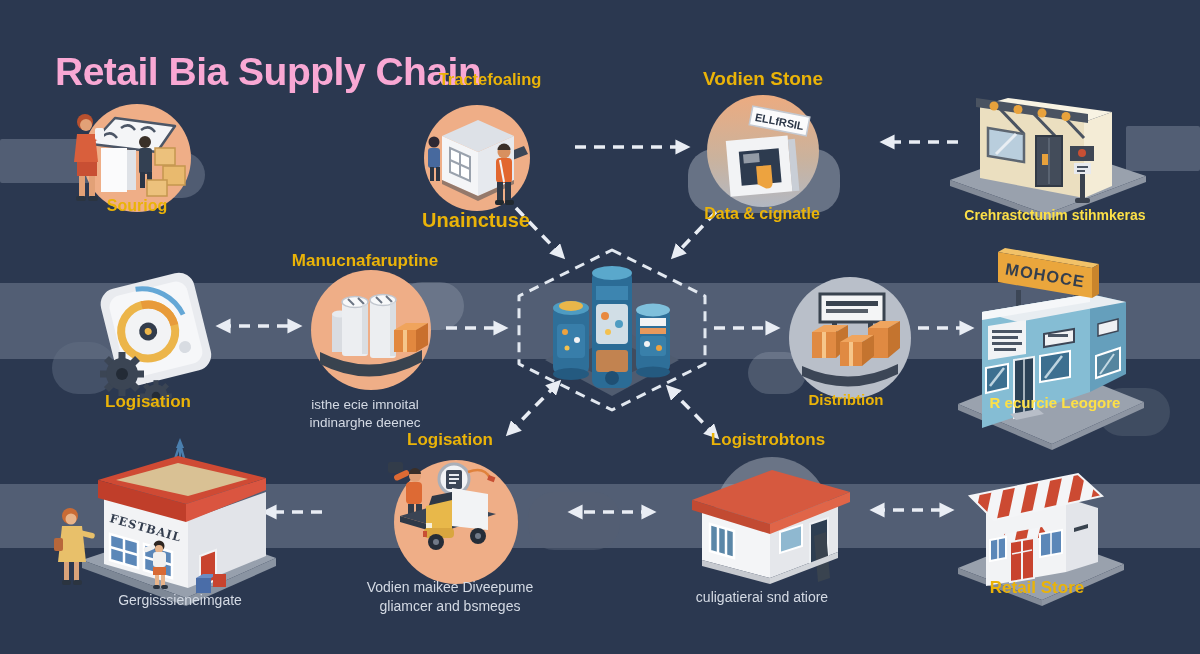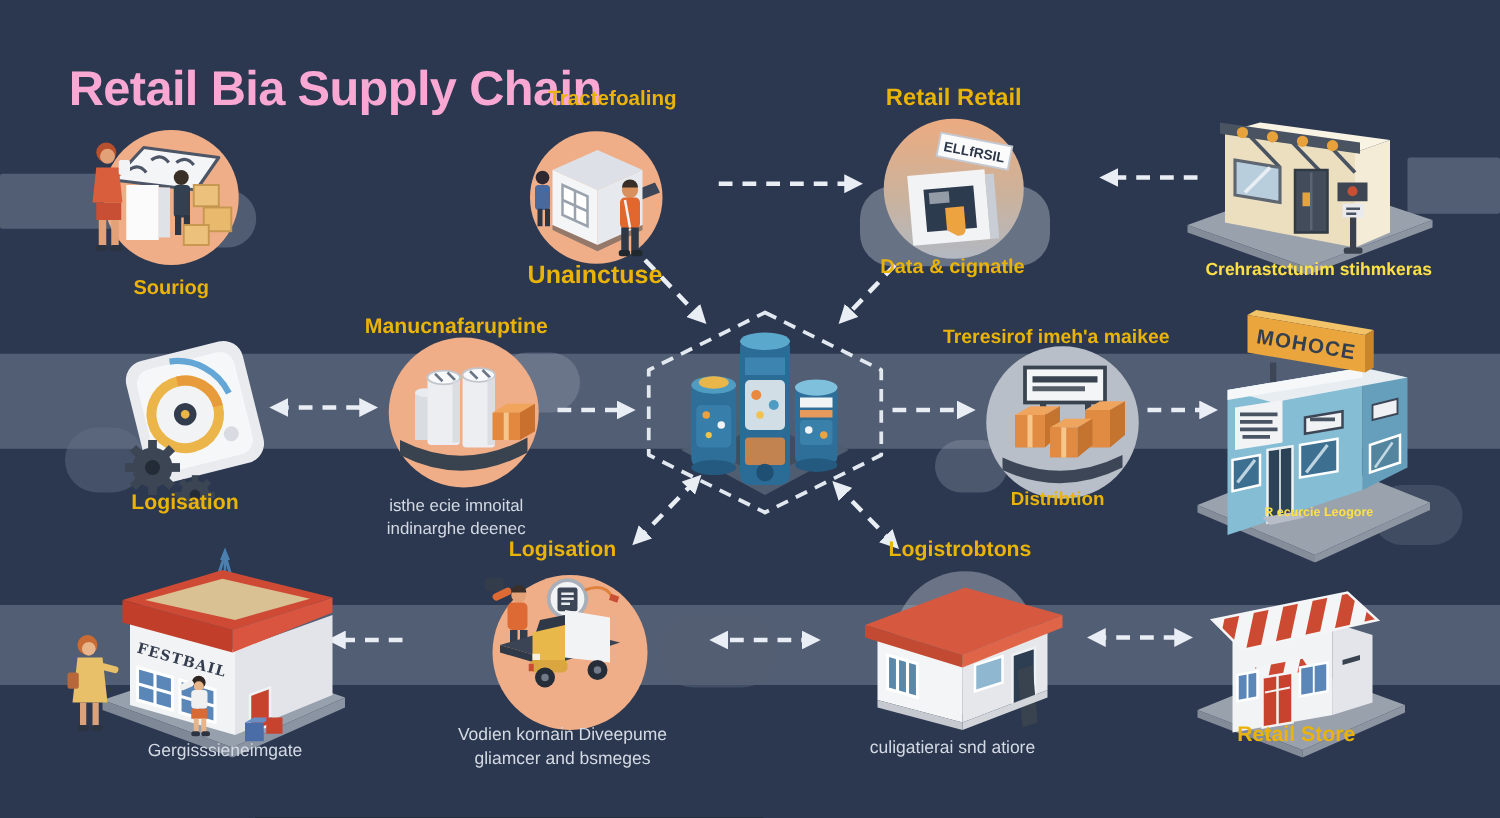--- a/index.html
+++ b/index.html
@@ -482,35 +482,34 @@
     <polygon points="42,108 58,105 58,126 42,129" fill="#5b87b8" stroke="#ffffff" stroke-width="2"></polygon>
     <line x1="50" y1="106.5" x2="50" y2="127.5" stroke="#ffffff" stroke-width="1.5"></line>
     <polygon points="92,102 114,98 114,121 92,125" fill="#5b87b8" stroke="#ffffff" stroke-width="2"></polygon>
     <line x1="103" y1="100" x2="103" y2="123" stroke="#ffffff" stroke-width="1.5"></line>
     <polygon points="126,96 140,92 140,96 126,100" fill="#39434f"></polygon>
   </svg>
 
   <div class="title" style="left:55px;top:50px;font-size:39px;">Retail Bia Supply Chain</div>
   <div class="lbl" style="left:490px;top:70px;font-size:16.5px;">Tractefoaling</div>
 
-  <div class="lbl" style="left:137px;top:222px;font-size:16px;">Souriog</div>
+  <div class="lbl" style="left:137px;top:197px;font-size:16px;">Souriog</div>
   <div class="lbl" style="left:476px;top:209px;font-size:20px;">Unainctuse</div>
-  <div class="lbl" style="left:763px;top:68px;font-size:19px;">Retail Retail</div>
+  <div class="lbl" style="left:763px;top:68px;font-size:19px;">Vodien Stone</div>
   <div class="lbl" style="left:762px;top:205px;font-size:16px;">Data &amp; cignatle</div>
   <div class="lbl semi" style="left:1055px;top:207px;font-size:14px;">Crehrastctunim stihmkeras</div>
 
   <div class="lbl" style="left:148px;top:392px;font-size:17px;">Logisation</div>
   <div class="lbl" style="left:365px;top:251px;font-size:17px;">Manucnafaruptine</div>
   <div class="lbl sub" style="left:365px;top:385px;font-size:13.5px;">isthe ecie imnoital</div>
   <div class="lbl sub" style="left:365px;top:403px;font-size:13.5px;">indinarghe deenec</div>
-  <div class="lbl" style="left:845px;top:261px;font-size:15.5px;">Treresirof imeh'a maikee</div>
   <div class="lbl" style="left:846px;top:391px;font-size:15px;">Distribtion</div>
-  <div class="lbl semi" style="left:1055px;top:405px;font-size:10px;">R ecurcie Leogore</div>
+  <div class="lbl semi" style="left:1055px;top:394px;font-size:15px;">R ecurcie Leogore</div>
 
   <div class="lbl sub" style="left:180px;top:580px;font-size:14px;font-weight:500;">Gergisssieneimgate</div>
   <div class="lbl" style="left:450px;top:430px;font-size:17px;">Logisation</div>
-  <div class="lbl sub" style="left:450px;top:567px;font-size:14px;">Vodien kornain Diveepume</div>
+  <div class="lbl sub" style="left:450px;top:567px;font-size:14px;">Vodien maikee Diveepume</div>
   <div class="lbl sub" style="left:450px;top:586px;font-size:14px;text-align:center;">gliamcer and bsmeges</div>
   <div class="lbl" style="left:768px;top:430px;font-size:17px;">Logistrobtons</div>
   <div class="lbl sub" style="left:762px;top:577px;font-size:14px;">culigatierai snd atiore</div>
   <div class="lbl" style="left:1037px;top:578px;font-size:17px;">Retail Store</div>
 
 </div>
 
 </body></html>

